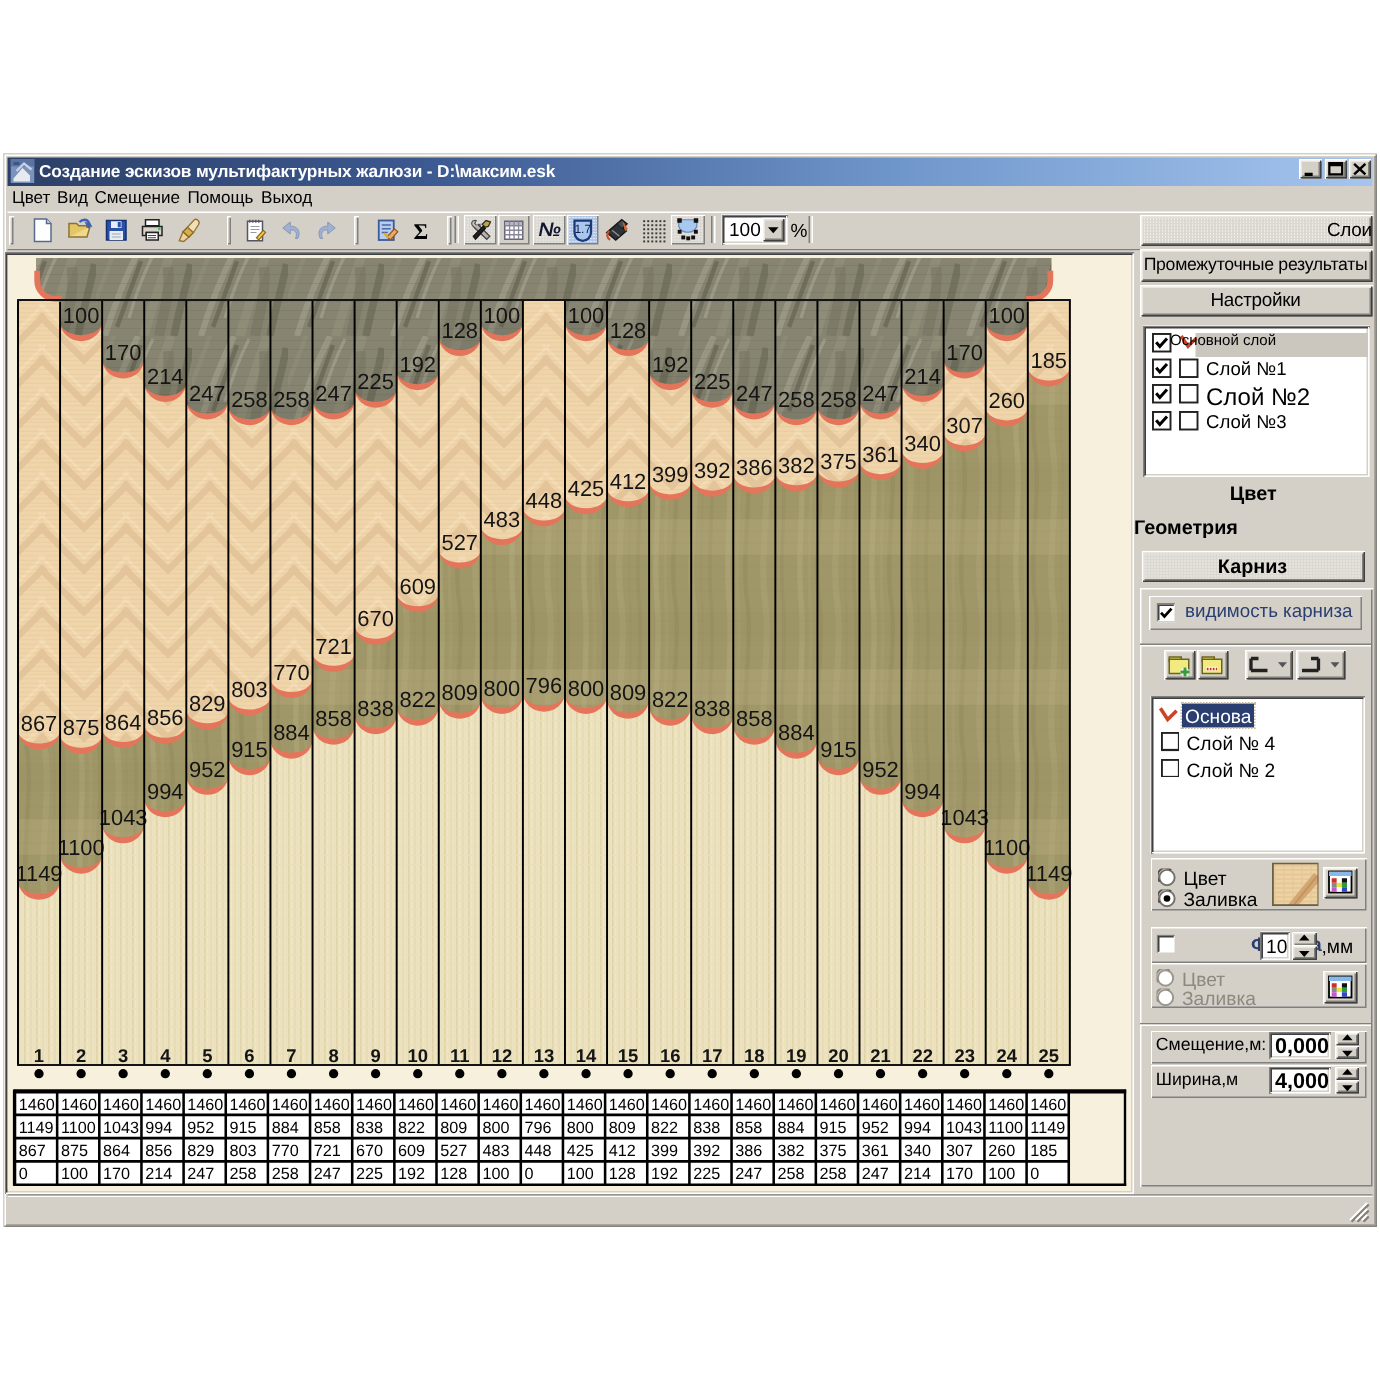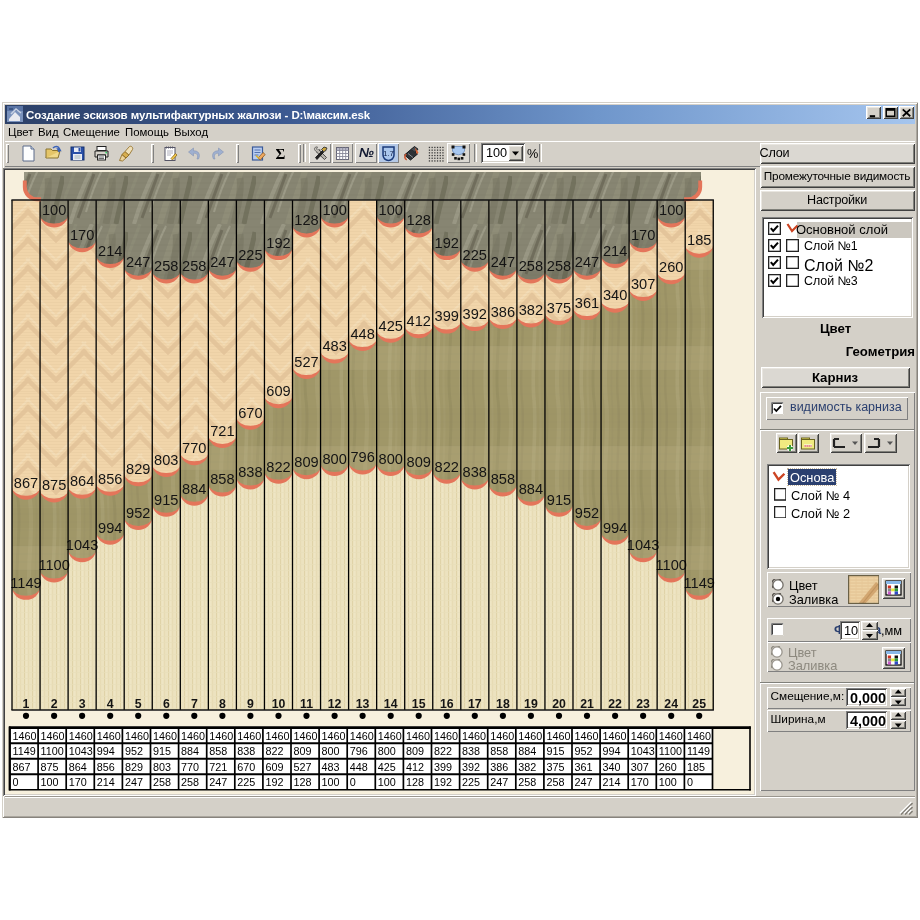--- a/index.html
+++ b/index.html
@@ -781,35 +781,35 @@
 <text x="518.3" y="786.3" font-size="10.8" fill="#000">258</text>
 <text x="546.4" y="786.3" font-size="10.8" fill="#000">258</text>
 <text x="574.5" y="786.3" font-size="10.8" fill="#000">247</text>
 <text x="602.6" y="786.3" font-size="10.8" fill="#000">214</text>
 <text x="630.7" y="786.3" font-size="10.8" fill="#000">170</text>
 <text x="658.8" y="786.3" font-size="10.8" fill="#000">100</text>
 <text x="686.9" y="786.3" font-size="10.8" fill="#000">0</text>
   </svg>
 <div class="abs" style="left:756px;top:167px;width:159px;height:629px;background:#d4d0c8"></div>
 <div class="raised stip" style="left:759.5px;top:142.5px;width:155px;height:21.5px;background-color:#dbd8d2"></div>
-<div class="t" style="left:759.5px;top:142.5px;width:155px;height:21.5px;font-size:12.6px;letter-spacing:-0.2px;text-align:left;line-height:21.5px">Слои</div>
+<div class="t" style="left:759.5px;top:142.5px;width:155px;height:21.5px;font-size:12.6px;letter-spacing:-0.2px;text-align:right;line-height:21.5px">Слои</div>
 <div class="raised" style="left:759.5px;top:166px;width:155px;height:21.5px;background-color:#d4d0c8"></div>
-<div class="t" style="left:759.5px;top:166px;width:155px;height:21.5px;font-size:11.8px;letter-spacing:-0.2px;text-align:center;line-height:21.5px">Промежуточные видимость</div>
+<div class="t" style="left:759.5px;top:166px;width:155px;height:21.5px;font-size:11.8px;letter-spacing:-0.2px;text-align:center;line-height:21.5px">Промежуточные результаты</div>
 <div class="raised" style="left:759.5px;top:189.5px;width:155px;height:21.5px;background-color:#d4d0c8"></div>
 <div class="t" style="left:759.5px;top:189.5px;width:155px;height:21.5px;font-size:12.6px;letter-spacing:-0.2px;text-align:center;line-height:21.5px">Настройки</div>
 <div class="sunken" style="left:762px;top:217px;width:151px;height:101px"></div>
 <div class="abs" style="left:797px;top:221.5px;width:114.5px;height:16.5px;background:#cbc7bf"></div>
 <svg style="position:absolute;left:768px;top:222.0px" width="13" height="13" viewBox="0 0 13 13">
     <rect x="0.5" y="0.5" width="12" height="12" fill="#fff" stroke="#222" stroke-width="1.6"></rect>
     <path d="M2.8 6.2 L5.2 9 L10 3.6" stroke="#000" stroke-width="2" fill="none"></path>
   </svg>
 <svg style="position:absolute;left:786px;top:222.0px" width="13" height="13" viewBox="0 0 13 13">
     <path d="M1.5 2 L6 9 L11.5 3.5" stroke="#cc4422" stroke-width="2.2" fill="none"></path>
   </svg>
-<div class="t" style="left:796px;top:222.2px;font-size:13px">Основной слой</div>
+<div class="t" style="left:780px;top:222.2px;font-size:10px">Основной слой</div>
 <svg style="position:absolute;left:768px;top:239.2px" width="13" height="13" viewBox="0 0 13 13">
     <rect x="0.5" y="0.5" width="12" height="12" fill="#fff" stroke="#222" stroke-width="1.6"></rect>
     <path d="M2.8 6.2 L5.2 9 L10 3.6" stroke="#000" stroke-width="2" fill="none"></path>
   </svg>
 <svg style="position:absolute;left:786px;top:239.2px" width="13" height="13" viewBox="0 0 13 13">
     <rect x="0.5" y="0.5" width="12" height="12" fill="#fff" stroke="#222" stroke-width="1.6"></rect>
   </svg>
 <div class="t" style="left:804px;top:239.39999999999998px;font-size:12.4px">Слой №1</div>
 <svg style="position:absolute;left:768px;top:256.4px" width="13" height="13" viewBox="0 0 13 13">
     <rect x="0.5" y="0.5" width="12" height="12" fill="#fff" stroke="#222" stroke-width="1.6"></rect>
@@ -821,21 +821,21 @@
 <div class="t" style="left:804px;top:256.59999999999997px;font-size:16px">Слой №2</div>
 <svg style="position:absolute;left:768px;top:273.6px" width="13" height="13" viewBox="0 0 13 13">
     <rect x="0.5" y="0.5" width="12" height="12" fill="#fff" stroke="#222" stroke-width="1.6"></rect>
     <path d="M2.8 6.2 L5.2 9 L10 3.6" stroke="#000" stroke-width="2" fill="none"></path>
   </svg>
 <svg style="position:absolute;left:786px;top:273.6px" width="13" height="13" viewBox="0 0 13 13">
     <rect x="0.5" y="0.5" width="12" height="12" fill="#fff" stroke="#222" stroke-width="1.6"></rect>
   </svg>
 <div class="t" style="left:804px;top:273.8px;font-size:12.4px">Слой №3</div>
 <div class="t" style="left:756px;top:320.5px;width:159px;text-align:center;font-weight:bold;font-size:13.2px">Цвет</div>
-<div class="t" style="left:756px;top:343.5px;width:159px;text-align:right;font-weight:bold;font-size:13.2px">Геометрия</div>
+<div class="t" style="left:756px;top:343.5px;width:159px;text-align:left;font-weight:bold;font-size:13.2px">Геометрия</div>
 <div class="raised stip" style="left:760.5px;top:366.5px;width:149px;height:21px;background-color:#dbd8d2"></div>
 <div class="t" style="left:760.5px;top:366.5px;width:149px;height:21px;font-weight:bold;font-size:13.2px;text-align:center;line-height:21px">Карниз</div>
 <div class="abs" style="left:759.5px;top:392px;width:155px;height:399px;box-shadow:inset 1px 1px 0 #fff, inset -1px -1px 0 #808080;background:#d4d0c8"></div>
 <div class="raised2" style="left:766px;top:397px;width:142px;height:22.5px"></div>
 <svg style="position:absolute;left:771px;top:401.5px" width="13" height="13" viewBox="0 0 13 13">
     <rect width="13" height="13" fill="#fff"></rect>
     <path d="M0.5 12.5 V0.5 H12.5" stroke="#808080" fill="none"></path>
     <path d="M1.5 11.5 V1.5 H11.5" stroke="#404040" fill="none"></path>
     <path d="M0.5 12.5 H12.5 V0.5" stroke="#d4d0c8" fill="none"></path>
     <path d="M3 6.5 L5.3 9 L10 3.8" stroke="#000" stroke-width="1.8" fill="none"></path>

